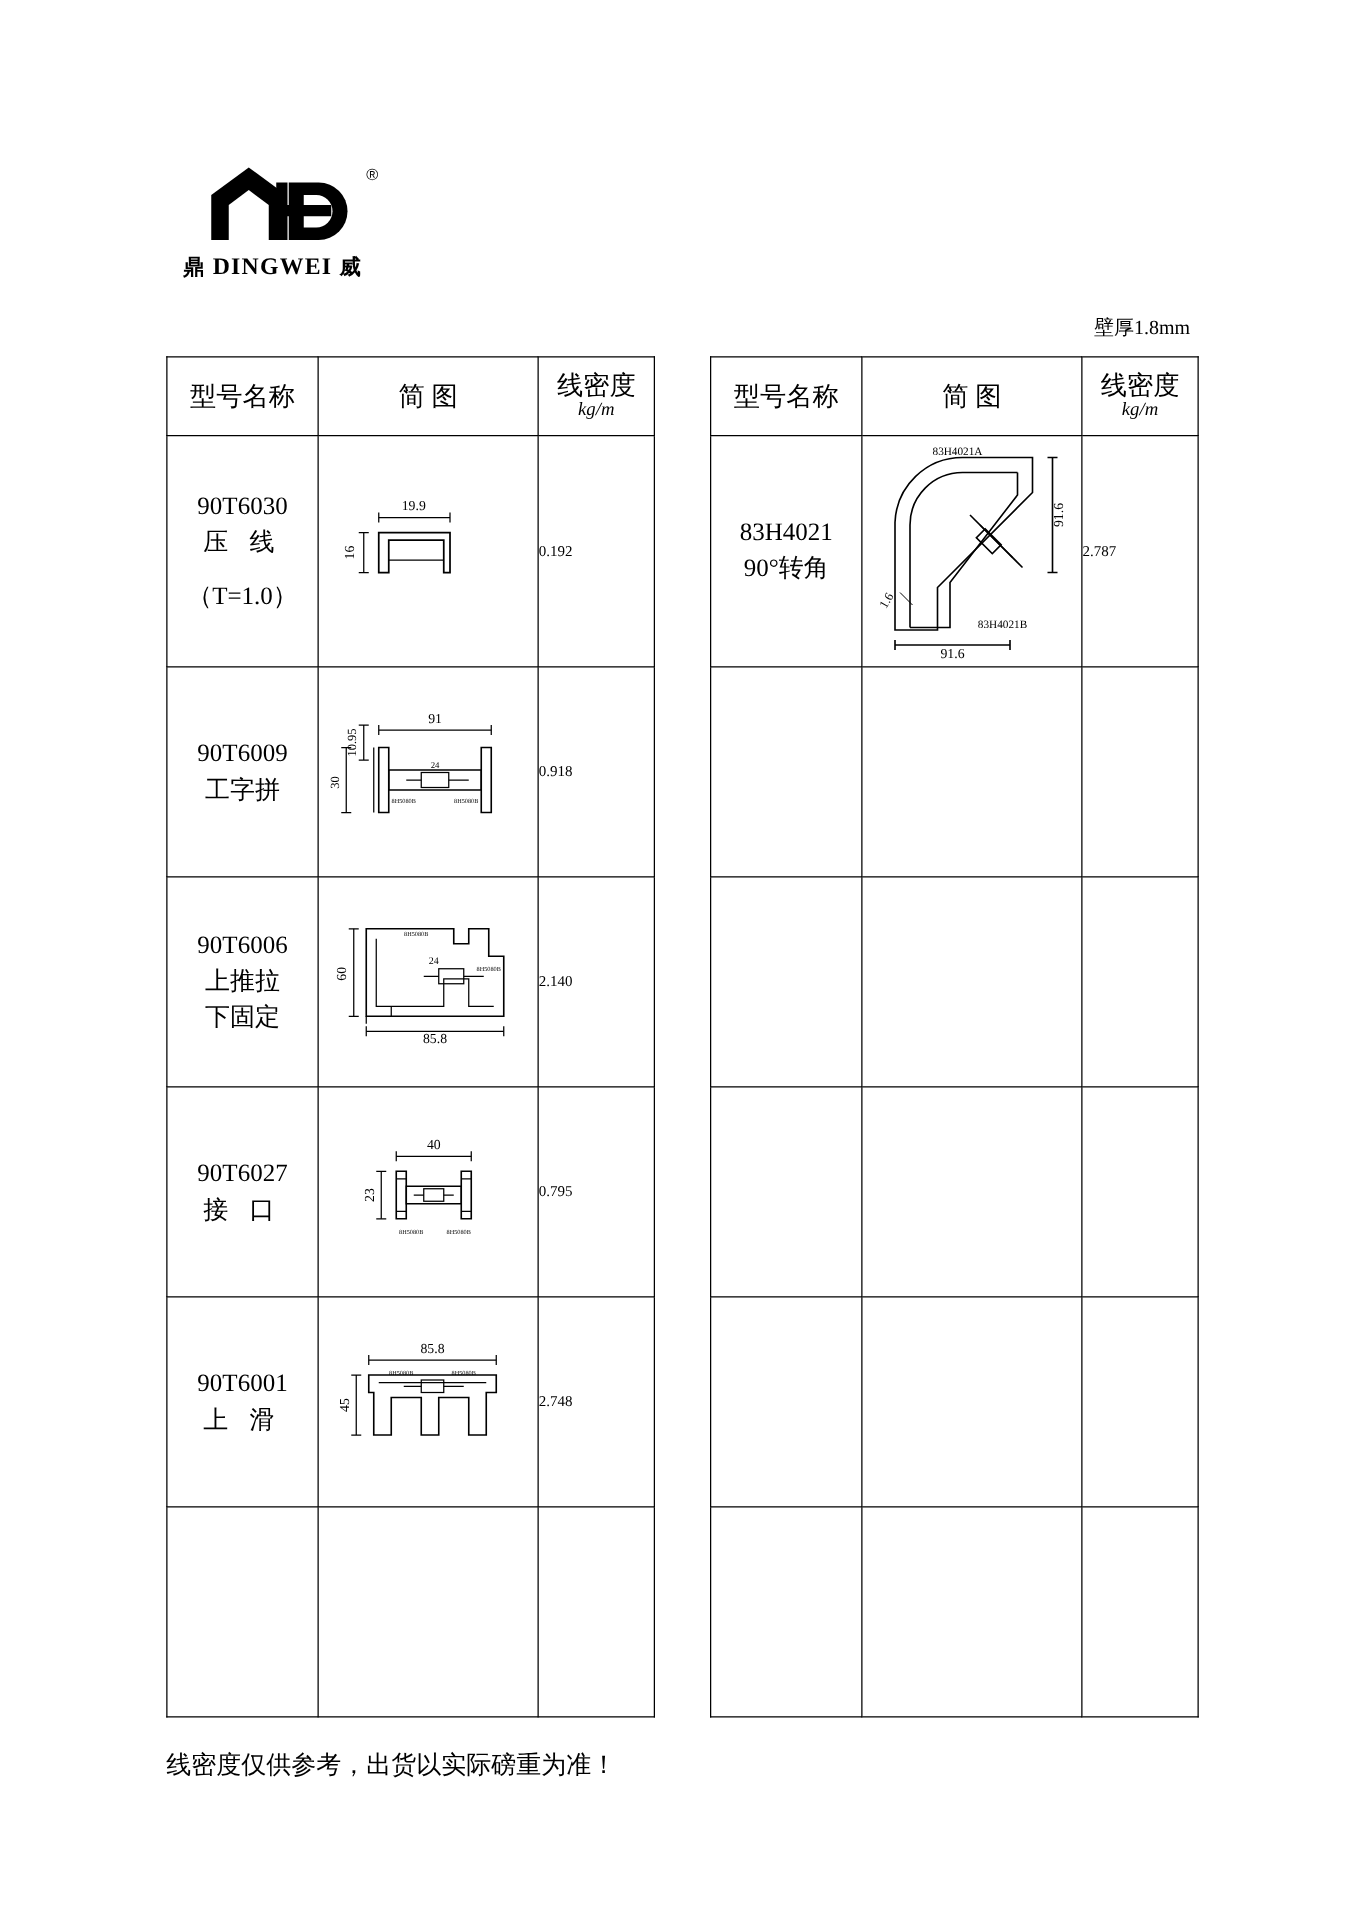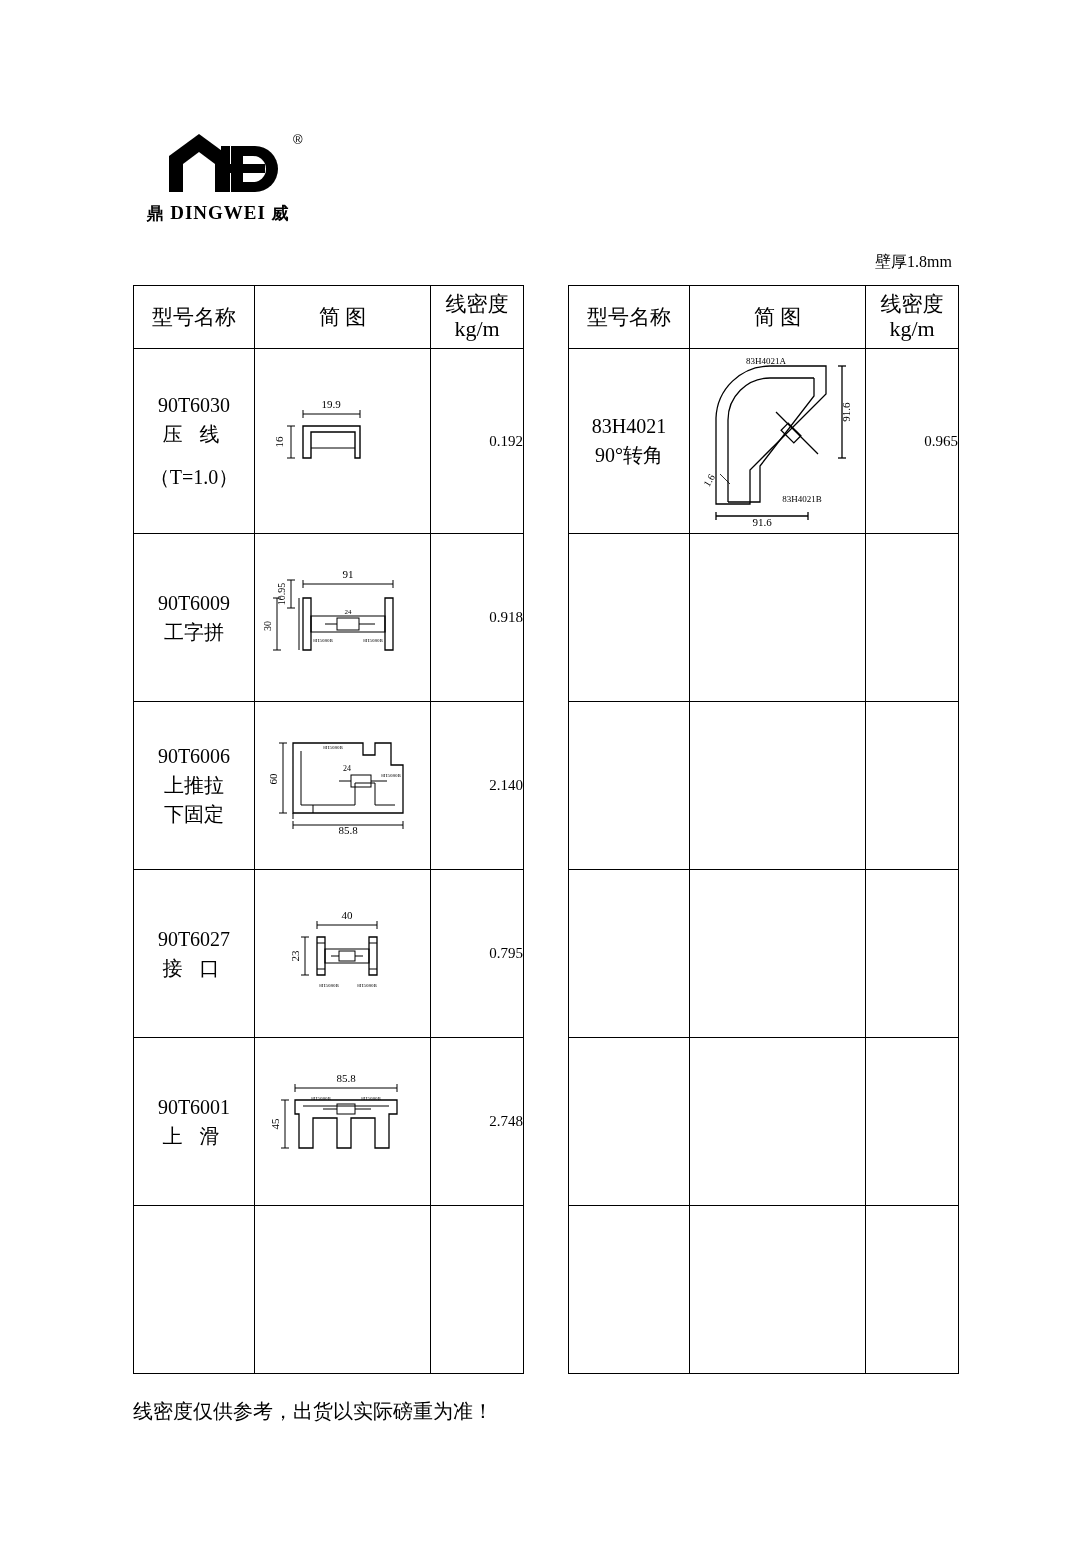--- a/index.html
+++ b/index.html
@@ -49,27 +49,27 @@
   .tbl-left{position:absolute;left:133px;top:285px;}
   .tbl-right{position:absolute;left:568px;top:285px;}
   .col-name{width:120px;}
   .col-fig{width:175px;}
   .col-den{width:92px;}
   th{
     font-weight:normal;font-size:21px;height:62px;
     font-family:"Liberation Serif",serif;
   }
   th .stack{line-height:1.15;}
-  th .small{font-size:22px;font-family:"Liberation Serif",serif;}
+  th .small{font-size:15px;font-family:"Liberation Serif",serif;font-style:italic;}
   .cell-name{
     text-align:center;font-size:20px;line-height:1.45;
     font-family:"Liberation Serif",serif;
   }
   .cell-den{
-    text-align:right;font-size:15px;font-family:"Liberation Serif",serif;
+    text-align:left;font-size:12px;font-family:"Liberation Serif",serif;
   }
   .cell-fig{position:relative;}
   .fig-wrap{position:relative;width:175px;height:100%;}
   .fig-wrap svg{display:block;margin:0 auto;}
   .row-h1{height:185px;}
   .row-h{height:168px;}
 
   .footnote{
     position:absolute;left:133px;top:1398px;
     font-size:20px;font-family:"Liberation Serif",serif;
@@ -347,21 +347,21 @@
                 <line x1="30" y1="120" x2="40" y2="130" stroke-width="0.8"></line>
               </g>
               <text x="160" y="58" font-size="11" text-anchor="middle" font-family="Liberation Serif, serif" transform="rotate(-90 160 58)">91.6</text>
               <text x="72" y="172" font-size="11" text-anchor="middle" font-family="Liberation Serif, serif">91.6</text>
               <text x="22" y="128" font-size="10" text-anchor="middle" font-family="Liberation Serif, serif" transform="rotate(-60 22 128)">1.6</text>
               <text x="56" y="10" font-size="9" text-anchor="start" font-family="Liberation Serif, serif">83H4021A</text>
               <text x="112" y="148" font-size="9" text-anchor="middle" font-family="Liberation Serif, serif">83H4021B</text>
             </svg>
           </div>
         </td>
-        <td class="cell-den">0.965</td>
+        <td class="cell-den">2.787</td>
       </tr>
       <tr class="row-h">
         <td class="cell-name"></td>
         <td class="cell-fig"></td>
         <td class="cell-den"></td>
       </tr>
       <tr class="row-h">
         <td class="cell-name"></td>
         <td class="cell-fig"></td>
         <td class="cell-den"></td>

